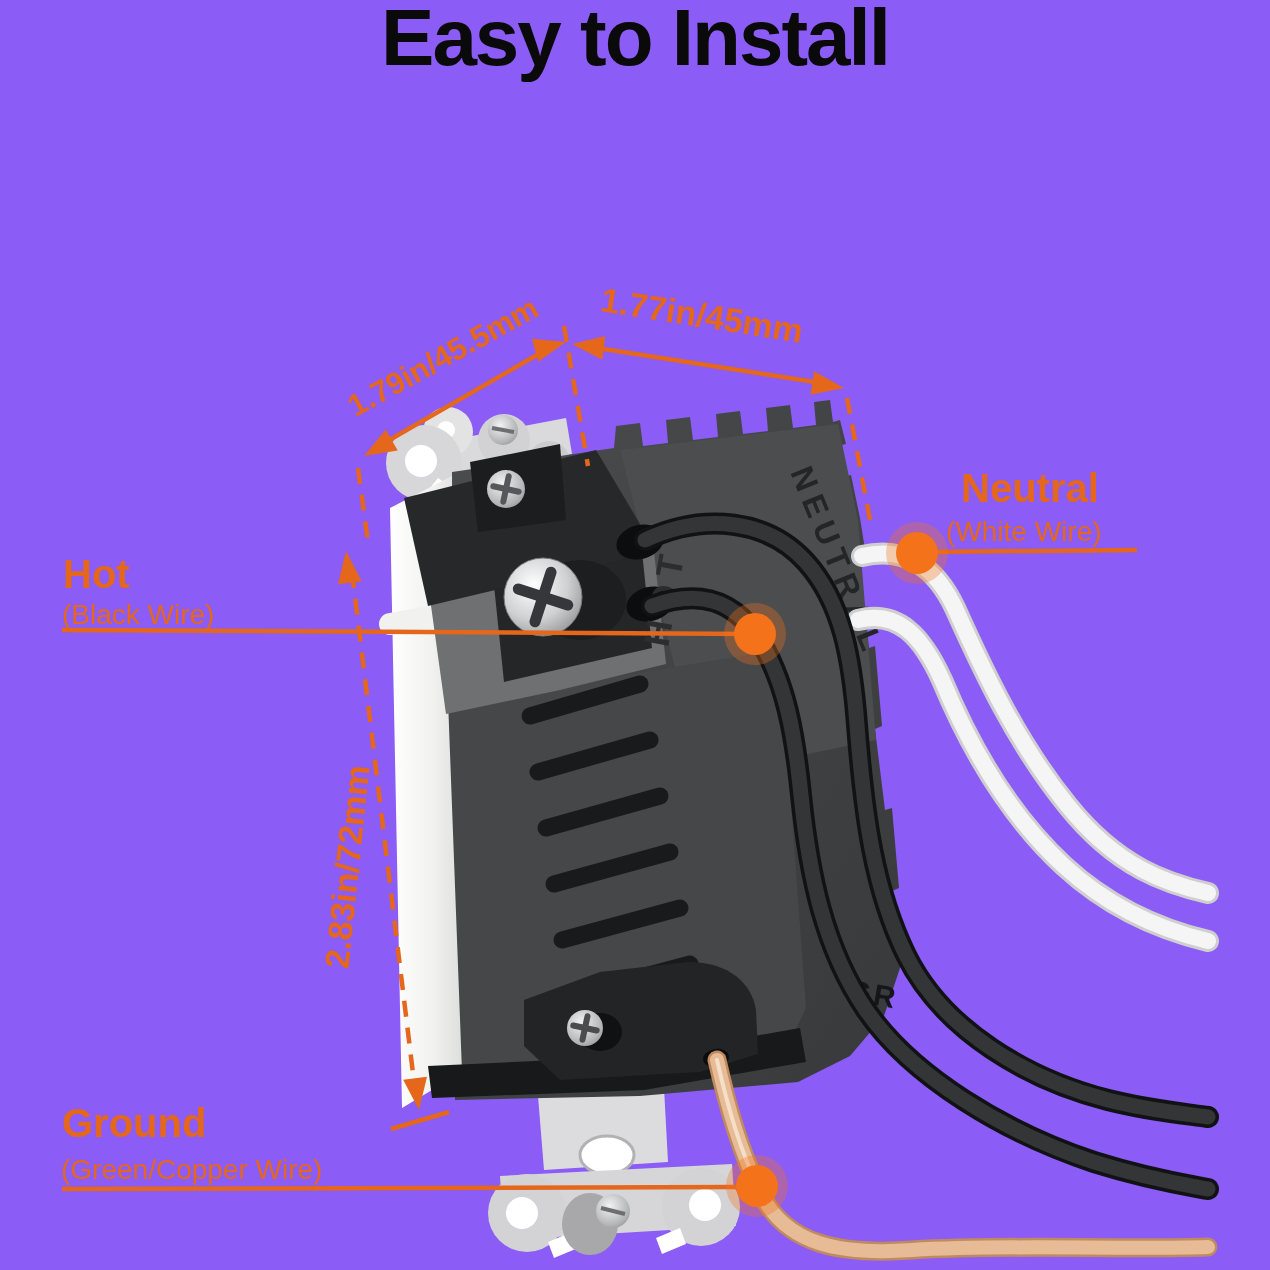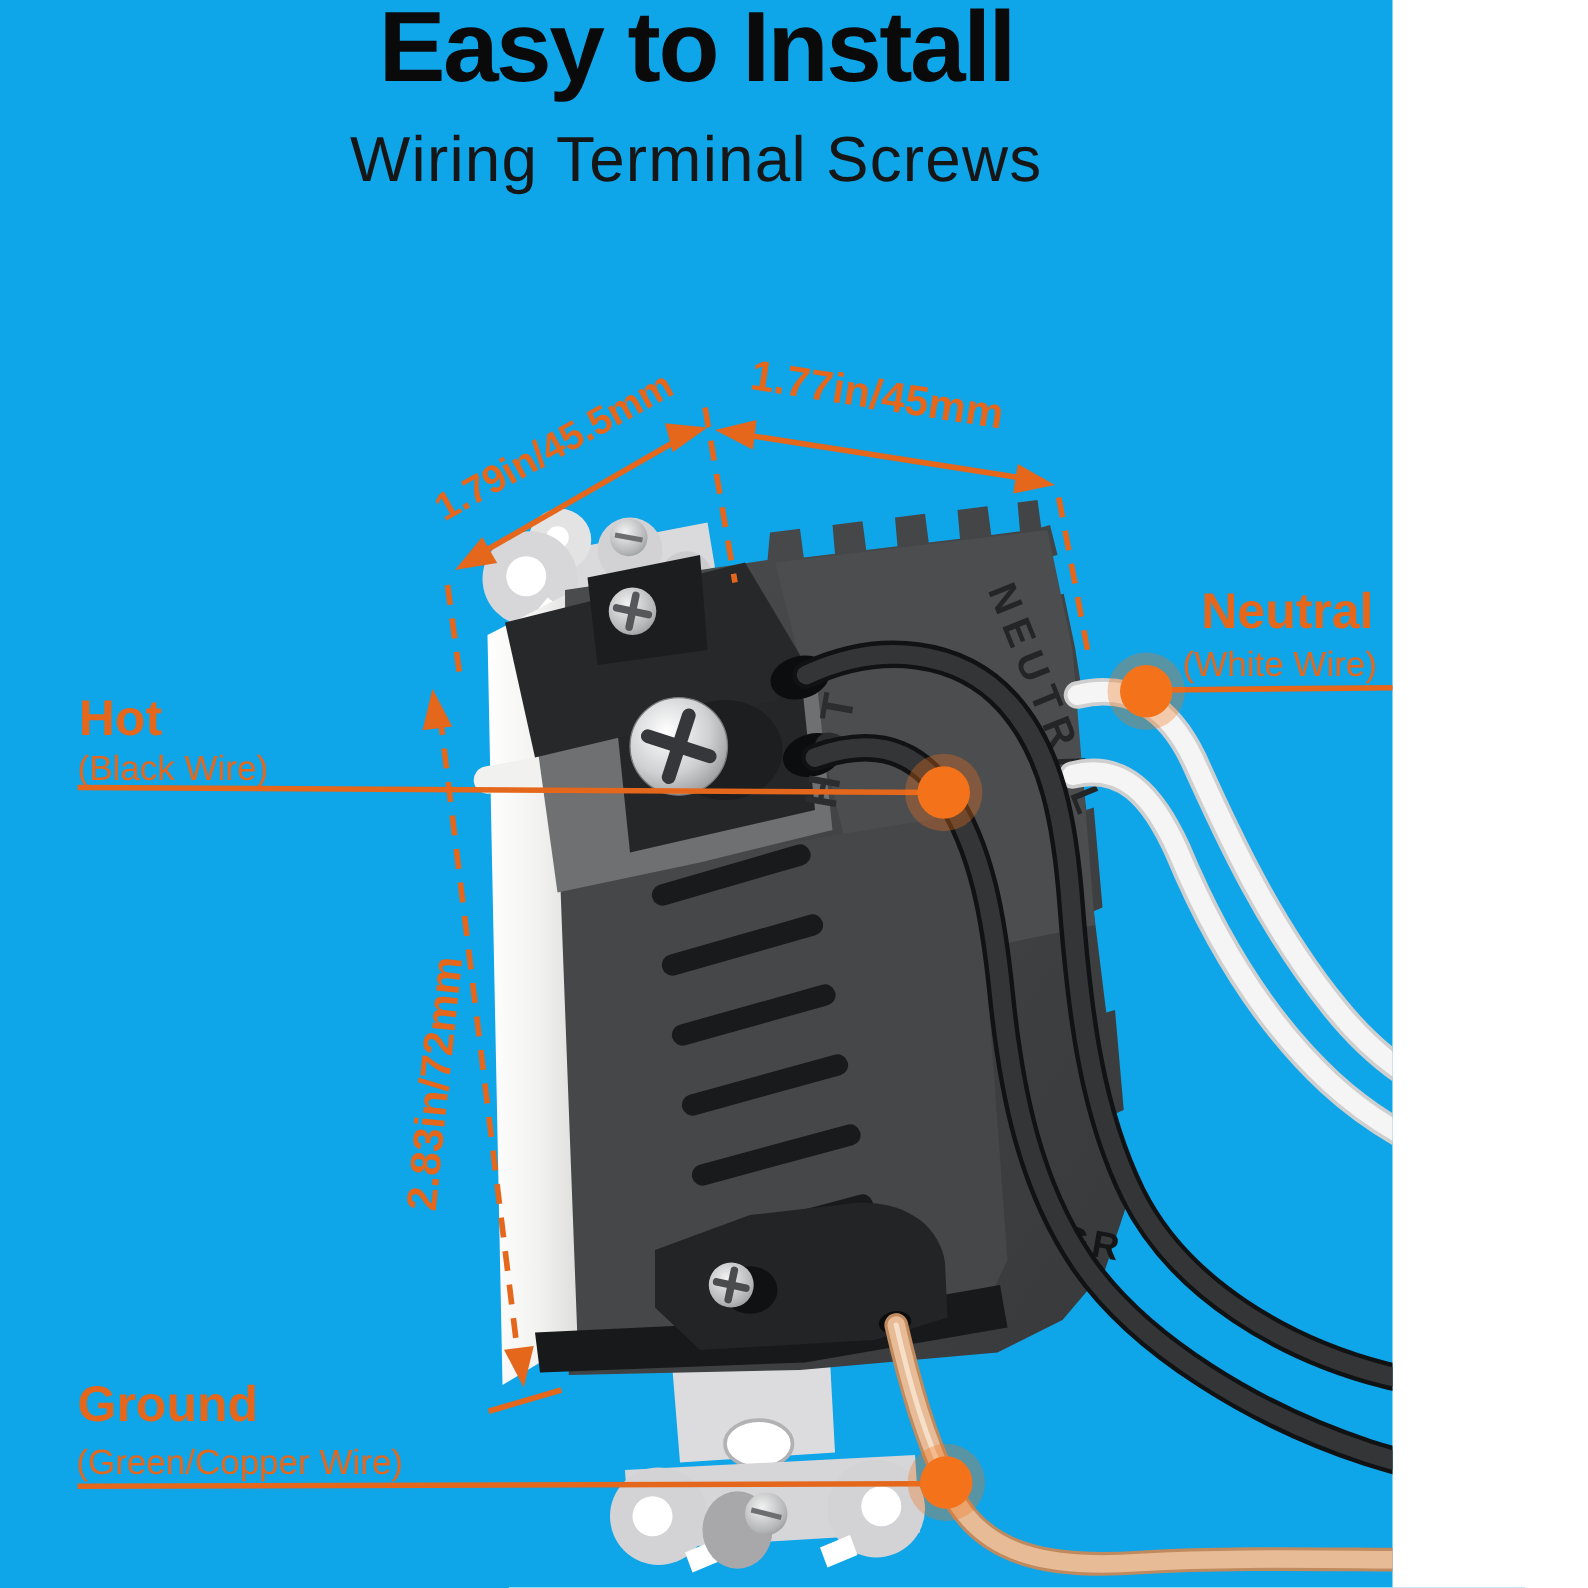--- a/index.html
+++ b/index.html
@@ -1,36 +1,35 @@
 <!DOCTYPE html>
 <html><head>
 <meta charset="utf-8">
 <style>
   html,body{margin:0;padding:0;background:#ffffff;}
-  .stage{position:relative;width:1114px;height:1270px;background:#0ea5e9;overflow:hidden;
+  .stage{position:relative;width:1270px;height:1270px;background:#8b5cf6;overflow:hidden;
          font-family:"Liberation Sans",sans-serif;}
   .title{position:absolute;top:-8px;left:0;right:0;margin:0;text-align:center;
          font-size:80px;font-weight:800;letter-spacing:-2px;color:#0a0a0a;}
   .subtitle{position:absolute;top:98px;left:0;right:0;margin:0;text-align:center;
          font-size:51px;font-weight:400;letter-spacing:1px;color:#161616;}
   svg{position:absolute;left:0;top:0;}
   svg text{font-family:"Liberation Sans",sans-serif;}
   .acc-line{stroke:#E4671C;stroke-width:4.5;fill:none;}
   .acc-dash{stroke:#E4671C;stroke-width:4.5;fill:none;stroke-dasharray:16 11;}
   .dim-text{fill:#E4671C;font-weight:bold;}
   .callout-title{fill:#E4671C;font-weight:bold;font-size:40px;}
   .callout-sub{fill:#E4671C;font-weight:400;font-size:28px;}
   .emboss{font-weight:bold;}
 </style>
 </head>
 <body>
 <div class="stage">
 
 <h1 class="title">Easy to Install</h1>
-<h2 class="subtitle">Wiring Terminal Screws</h2>
 
 <svg width="1270" height="1270" viewBox="0 0 1270 1270">
   <defs>
     <radialGradient id="scrG" cx="38%" cy="35%" r="80%">
       <stop offset="0" stop-color="#ffffff"></stop>
       <stop offset="0.55" stop-color="#cfd0d2"></stop>
       <stop offset="0.85" stop-color="#a0a1a3"></stop>
       <stop offset="1" stop-color="#85868a"></stop>
     </radialGradient>
     <radialGradient id="scrG2" cx="40%" cy="35%" r="80%">

